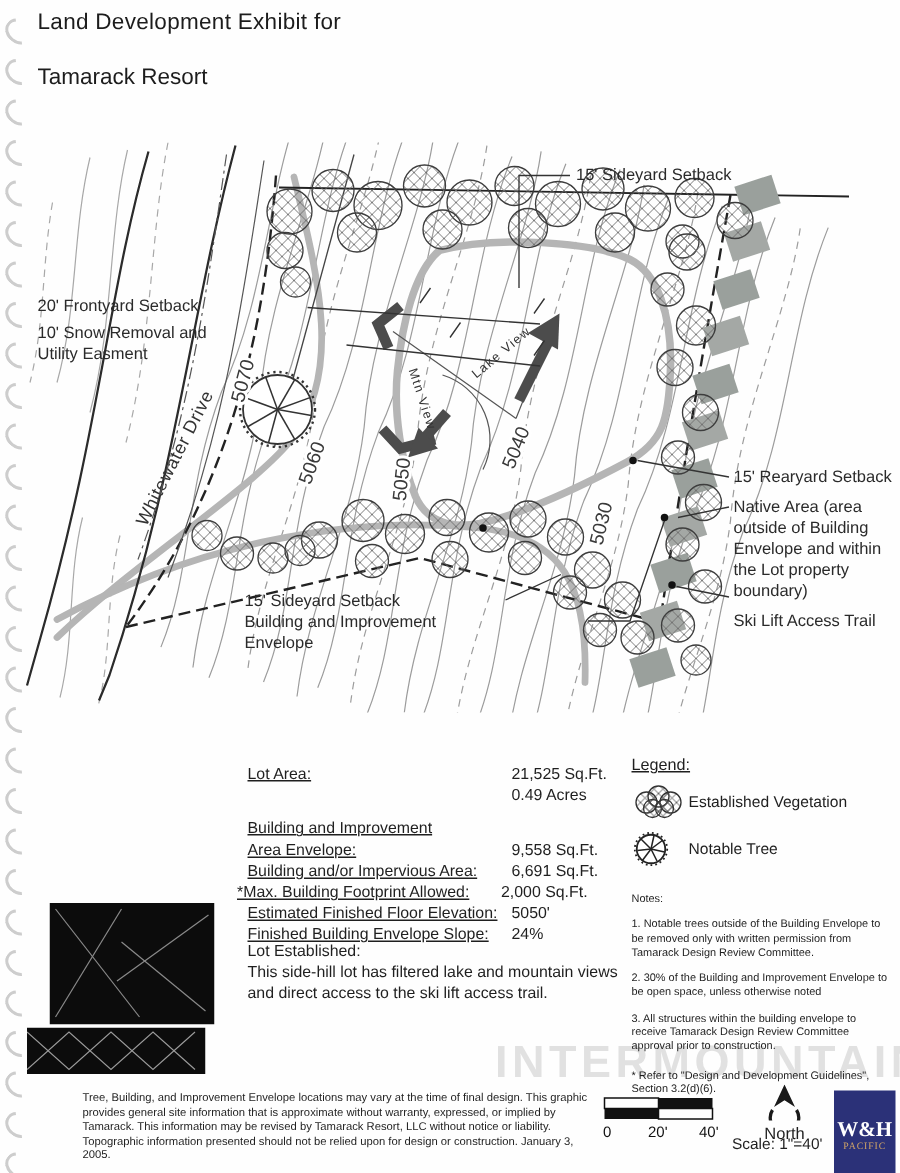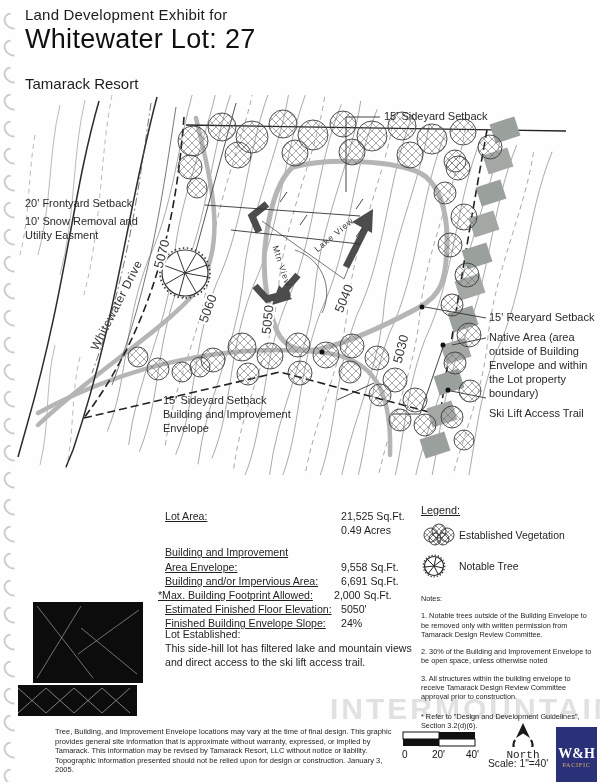--- a/index.html
+++ b/index.html
@@ -53,21 +53,21 @@
 
   
   #box1{position:absolute;left:33px;top:602px;width:110px;height:81px;z-index:2;}
   #box2{position:absolute;left:18px;top:685px;width:119px;height:31px;z-index:2;}
 
   
   #disclaimer{position:absolute;left:55px;top:727px;width:348px;font-size:7.5px;
               line-height:9.6px;z-index:2;}
   #scalebar{position:absolute;left:402px;top:731px;z-index:2;}
   #northblk{position:absolute;left:500px;top:723px;width:46px;text-align:center;z-index:2;}
-  #northblk .n-label{font-size:11px;margin-top:-2px;font-family:Liberation Mono, monospace;}
+  #northblk .n-label{font-size:11px;margin-top:-2px;}
   #scaletext{position:absolute;left:488px;top:758px;font-size:10.3px;z-index:2;}
   #logo{position:absolute;left:556px;top:727px;width:41px;height:60px;background:#2b3178;
         display:flex;flex-direction:column;align-items:center;justify-content:center;z-index:2;}
   .logo-top{font-family:"Liberation Serif",serif;font-weight:bold;color:#ffffff;font-size:14px;line-height:15px;}
   .logo-bottom{font-family:"Liberation Serif",serif;color:#d2a567;font-size:6.5px;letter-spacing:.6px;line-height:8px;}
 
   
   #watermark{position:absolute;left:330px;top:692px;font-size:30px;font-weight:bold;
              color:#bfbfbf;opacity:.45;letter-spacing:3px;z-index:0;white-space:nowrap;}
 </style>
@@ -105,21 +105,20 @@
       <div class="coil"></div>
       <div class="coil"></div>
       <div class="coil"></div>
       <div class="coil"></div>
       <div class="coil"></div>
       <div class="coil"></div>
     </div>
 
   <div id="title">
     <div class="t-eyebrow">Land Development Exhibit for</div>
-    <div class="t-main">Whitewater Lot: 27</div>
     <div class="t-sub">Tamarack Resort</div>
   </div>
 
   <svg id="plan" viewBox="0 0 600 380">
     <defs>
       <path id="ct1" d="M0,0 C -10,70 8,140 -6,210 C -14,280 4,330 -4,385"></path>
       <path id="ct2" d="M0,0 C 6,60 -10,130 2,200 C 10,265 -6,320 2,385"></path>
       <pattern id="xh" width="8" height="8" patternUnits="userSpaceOnUse">
         <path d="M0,0 L8,8 M8,0 L0,8" stroke="#6e6e6e" stroke-width="0.6"></path>
       </pattern>

